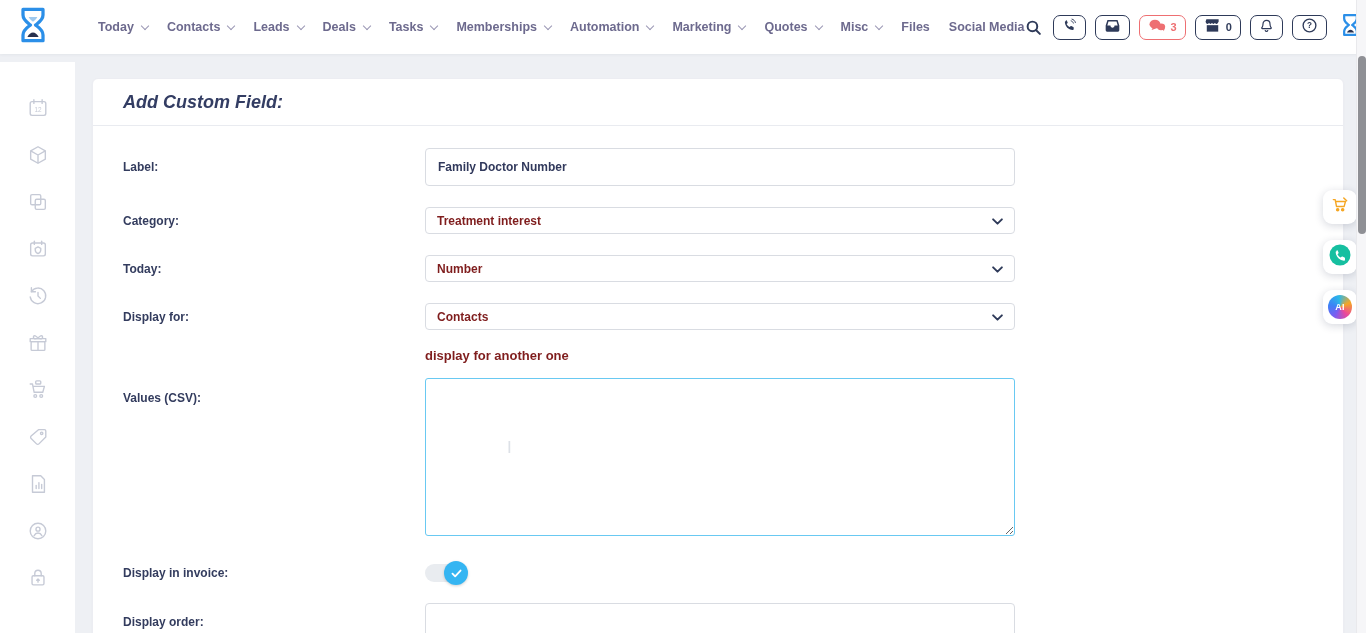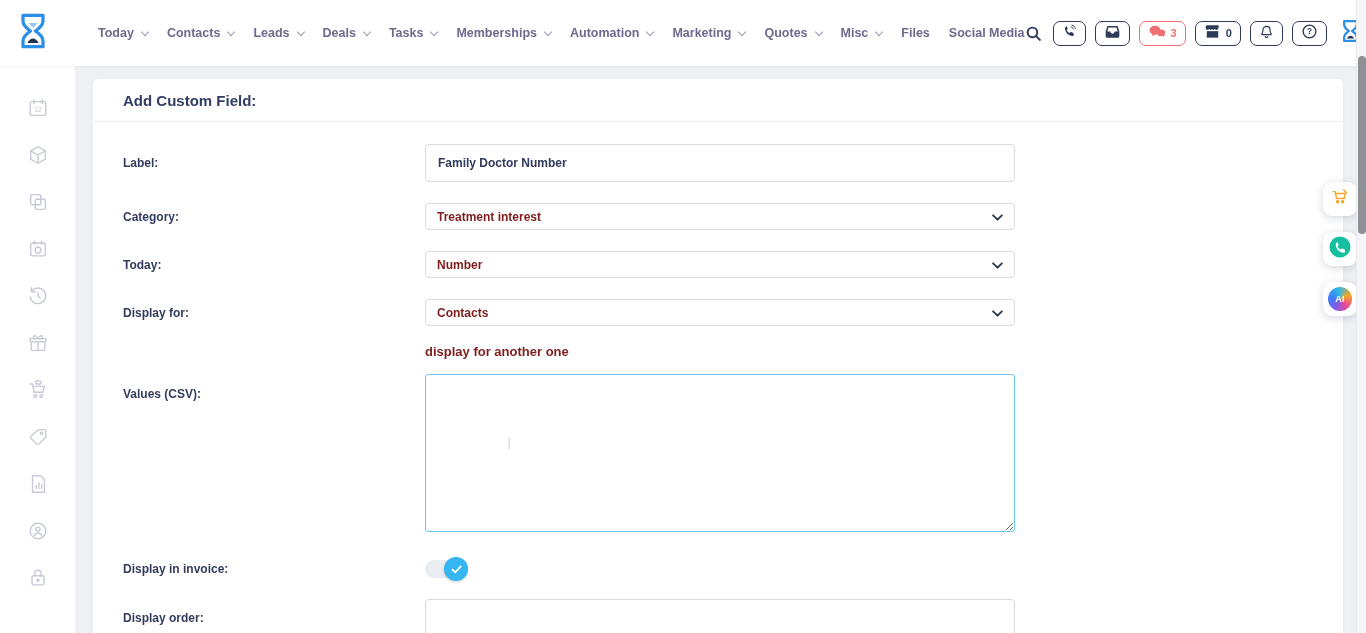--- a/index.html
+++ b/index.html
@@ -1,21 +1,21 @@
 <!DOCTYPE html>
 <html><head>
 <meta charset="utf-8">
 <style>
   * { margin:0; padding:0; box-sizing:border-box; }
   html,body { width:1366px; height:633px; overflow:hidden; background:#eef0f4;
               font-family:"Liberation Sans", sans-serif; }
   body { position:relative; }
 
   
-  .topbar { position:absolute; left:0; top:0; width:1366px; height:66px; background:#fff;
+  .topbar { position:absolute; left:0; top:0; width:1366px; height:54px; background:#fff;
             display:flex; align-items:center; padding:0 24px 0 18px; z-index:5;
             box-shadow:0 1px 3px rgba(20,30,60,.05); }
   .logo { width:36px; height:42px; display:flex; align-items:center; justify-content:center; cursor:pointer; }
   .mainnav { display:flex; align-items:center; gap:19px; margin-left:50px; }
   .navitem { display:inline-flex; align-items:center; font-size:12.5px; font-weight:600;
              color:#6d6a8e; cursor:pointer; white-space:nowrap; }
   .chev { width:6px; height:6px; border-right:1.6px solid #9a97b4; border-bottom:1.6px solid #9a97b4;
           transform:rotate(45deg); display:inline-block; margin-left:8px; margin-top:-3px; }
   .hdr-actions { margin-left:auto; display:flex; align-items:center; gap:9px; }
   .hicon-search { display:flex; align-items:center; margin-right:2px; cursor:pointer; }
@@ -33,21 +33,21 @@
   
   .sidebar { position:absolute; left:0; top:62px; width:75px; bottom:0; background:#fff; z-index:4;
              padding-top:35px; }
   .side-ic { width:22px; height:22px; margin:0 auto 25px; display:block; color:#c6cad6; cursor:pointer; }
 
   
   .content { position:absolute; left:75px; top:62px; right:0; bottom:0; background:#eef0f4; }
   .card { margin:16px 22px 0 17px; background:#fff; border:1px solid #ecedf2; border-radius:6px;
           box-shadow:0 1px 2px rgba(16,24,40,.04); min-height:600px; }
   .card-h { padding:13px 30px 12px; border-bottom:1px solid #e9ebf0; }
-  .card-h h1 { font-size:15px; font-weight:700; color:#333d63; }
+  .card-h h1 { font-size:18px; font-weight:700; color:#333d63;font-style:italic; }
   .form { padding:22px 30px 30px; }
   .row { display:flex; align-items:center; margin-bottom:21px; }
   .row.top { align-items:flex-start; }
   .flabel { flex:0 0 302px; font-size:12px; font-weight:600; color:#333c5e; }
   .row.top .flabel { padding-top:13px; }
   .tinput { width:590px; height:27px; border:1px solid #d9dce2; border-radius:4px; padding:18px 12px;
             font-family:"Liberation Sans", sans-serif; font-size:12px; font-weight:600; color:#31395c;
             outline:none; background:#fff; }
   .select { width:590px; height:27px; border:1px solid #d9dce2; border-radius:4px; padding:0 11px;
             display:flex; align-items:center; justify-content:space-between; cursor:pointer;
@@ -59,21 +59,21 @@
   .csv { width:590px; height:158px; border:1.5px solid #69c9f2; border-radius:3px; resize:vertical;
          outline:none; font-family:"Liberation Sans", sans-serif; font-size:12px; color:#31395c; padding:8px 10px; }
   .ibeam { position:absolute; left:82px; top:60px; color:#dde1e7; font-size:17px; pointer-events:none; }
   .row.invoice { margin-top:24px; }
   .toggle { position:relative; width:40px; height:18px; background:#e9ecf0; border-radius:10px; cursor:pointer; }
   .knob { position:absolute; right:-3px; top:-3px; width:24px; height:24px; background:#35b5f2;
           border-radius:50%; display:flex; align-items:center; justify-content:center;
           box-shadow:0 1px 3px rgba(0,0,0,.18); }
 
   
-  .fabs { position:absolute; right:9px; top:182px; display:flex; flex-direction:column; gap:16px; z-index:6; }
+  .fabs { position:absolute; right:9px; top:190px; display:flex; flex-direction:column; gap:16px; z-index:6; }
   .fab { width:34px; height:34px; border-radius:9px; background:#fff; display:flex; align-items:center;
          justify-content:center; box-shadow:0 2px 8px rgba(30,40,70,.18); cursor:pointer; }
   .ai-badge { width:24px; height:24px; border-radius:50%;
               background:conic-gradient(from 210deg,#7b5cf0,#3b82f6,#2bb8e8,#f5a623,#ec4899,#7b5cf0);
               display:flex; align-items:center; justify-content:center; }
   .ai-badge b { color:#fff; font-size:9px; letter-spacing:.3px; }
 
   
   .scrollbar { position:absolute; right:0; top:0; width:10px; height:633px; background:#f6f6f8;
                border-left:1px solid #e9e9ec; z-index:7; }

